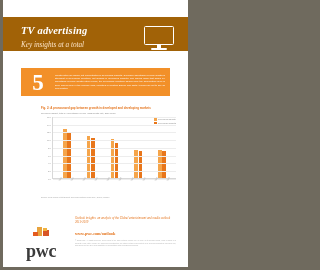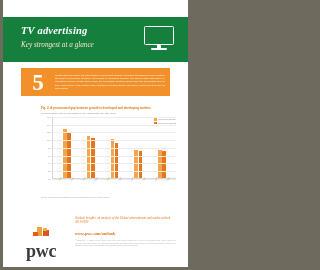--- a/index.html
+++ b/index.html
@@ -1,20 +1,20 @@
 <!DOCTYPE html>
 <html><head>
 <meta charset="utf-8">
 <style>
   html,body{margin:0;padding:0;background:#6f6a5e;}
   body{font-family:"Liberation Sans",sans-serif;}
   .page{position:relative;width:191px;height:270px;background:#ffffff;overflow:hidden;
         box-sizing:border-box;border-left:3px solid #6f6a5e;border-right:3px solid #6f6a5e;}
   .topgap{height:17px;background:#ffffff;}
-  .hdr{position:relative;height:45px;background:#15803d;text-align:center;}
+  .hdr{position:relative;height:34px;background:#a16207;text-align:center;}
   .hdr-title{position:absolute;left:18px;top:8px;font-size:10.5px;font-weight:bold;
              font-style:italic;color:#ffffff;font-family:"Liberation Serif",serif;letter-spacing:.2px;}
   .hdr-sub{position:absolute;left:18px;top:24px;font-size:7.2px;font-style:italic;
            color:#fce3c6;font-family:"Liberation Serif",serif;}
   .tv-icon{position:absolute;right:14px;top:9px;width:30px;height:26px;}
   .tv-scr{position:absolute;left:0;top:0;width:30px;height:19px;border:1.6px solid #fff;
           border-radius:1.5px;box-sizing:border-box;}
   .tv-neck{position:absolute;left:13px;top:19px;width:4px;height:3px;background:#fff;}
   .tv-base{position:absolute;left:7px;top:22px;width:16px;height:1.8px;background:#fff;border-radius:1px;}
   .callout{position:absolute;left:18px;top:68px;right:18px;height:28px;background:#F29029;
@@ -62,21 +62,21 @@
 </style>
 </head>
 <body>
 
 <div class="page">
 
   <div class="topgap"></div>
 
   <div class="hdr">
     <div class="hdr-title">TV advertising</div>
-    <div class="hdr-sub">Key strongest at a glance</div>
+    <div class="hdr-sub">Key insights at a total</div>
     <div class="tv-icon">
       <div class="tv-scr"></div>
       <div class="tv-neck"></div>
       <div class="tv-base"></div>
     </div>
   </div>
 
   <div class="callout">
     <div class="callout-num">5</div>
     <div class="callout-txt">Growth rates are bigger, but concentrated in developing markets. Television advertising revenue growth is strongest in developing countries, but slowing in developed markets. The figures show that global TV advertising revenue growth rates overall, the developing countries figures drive the acceleration seen in 2014 and beyond. In the coming years, countries in Western Europe and North America are set to see an acceleration.</div>

